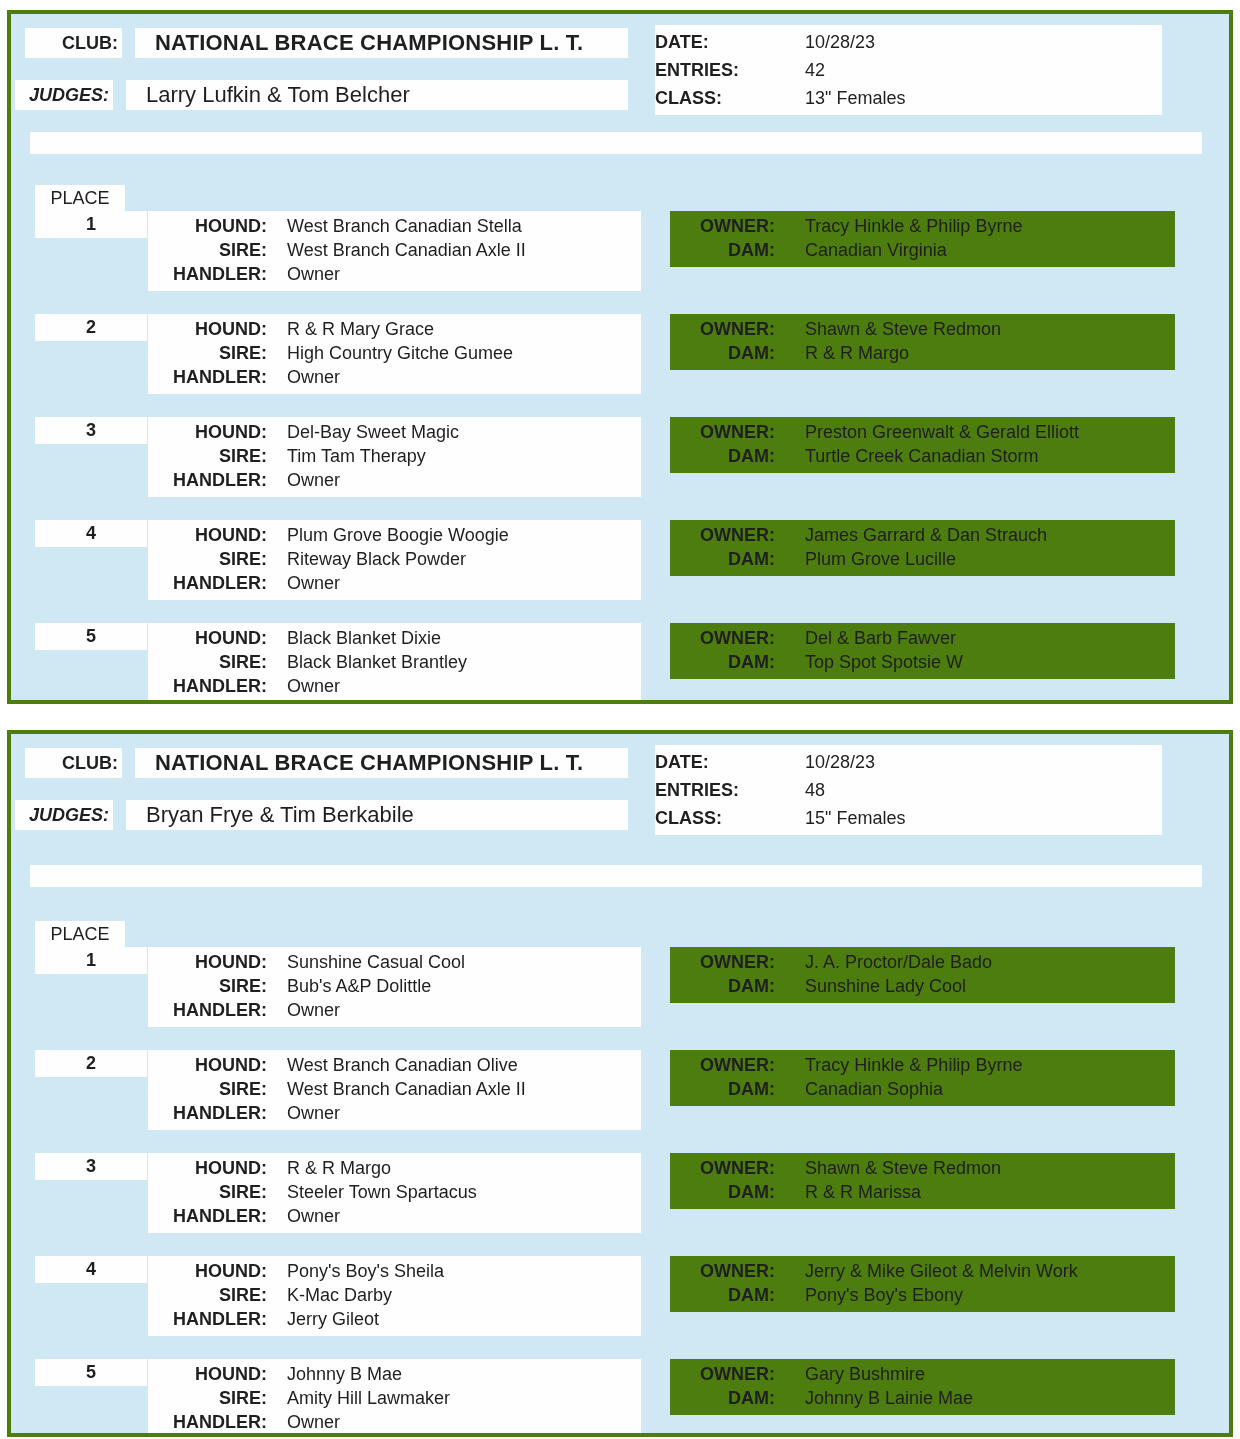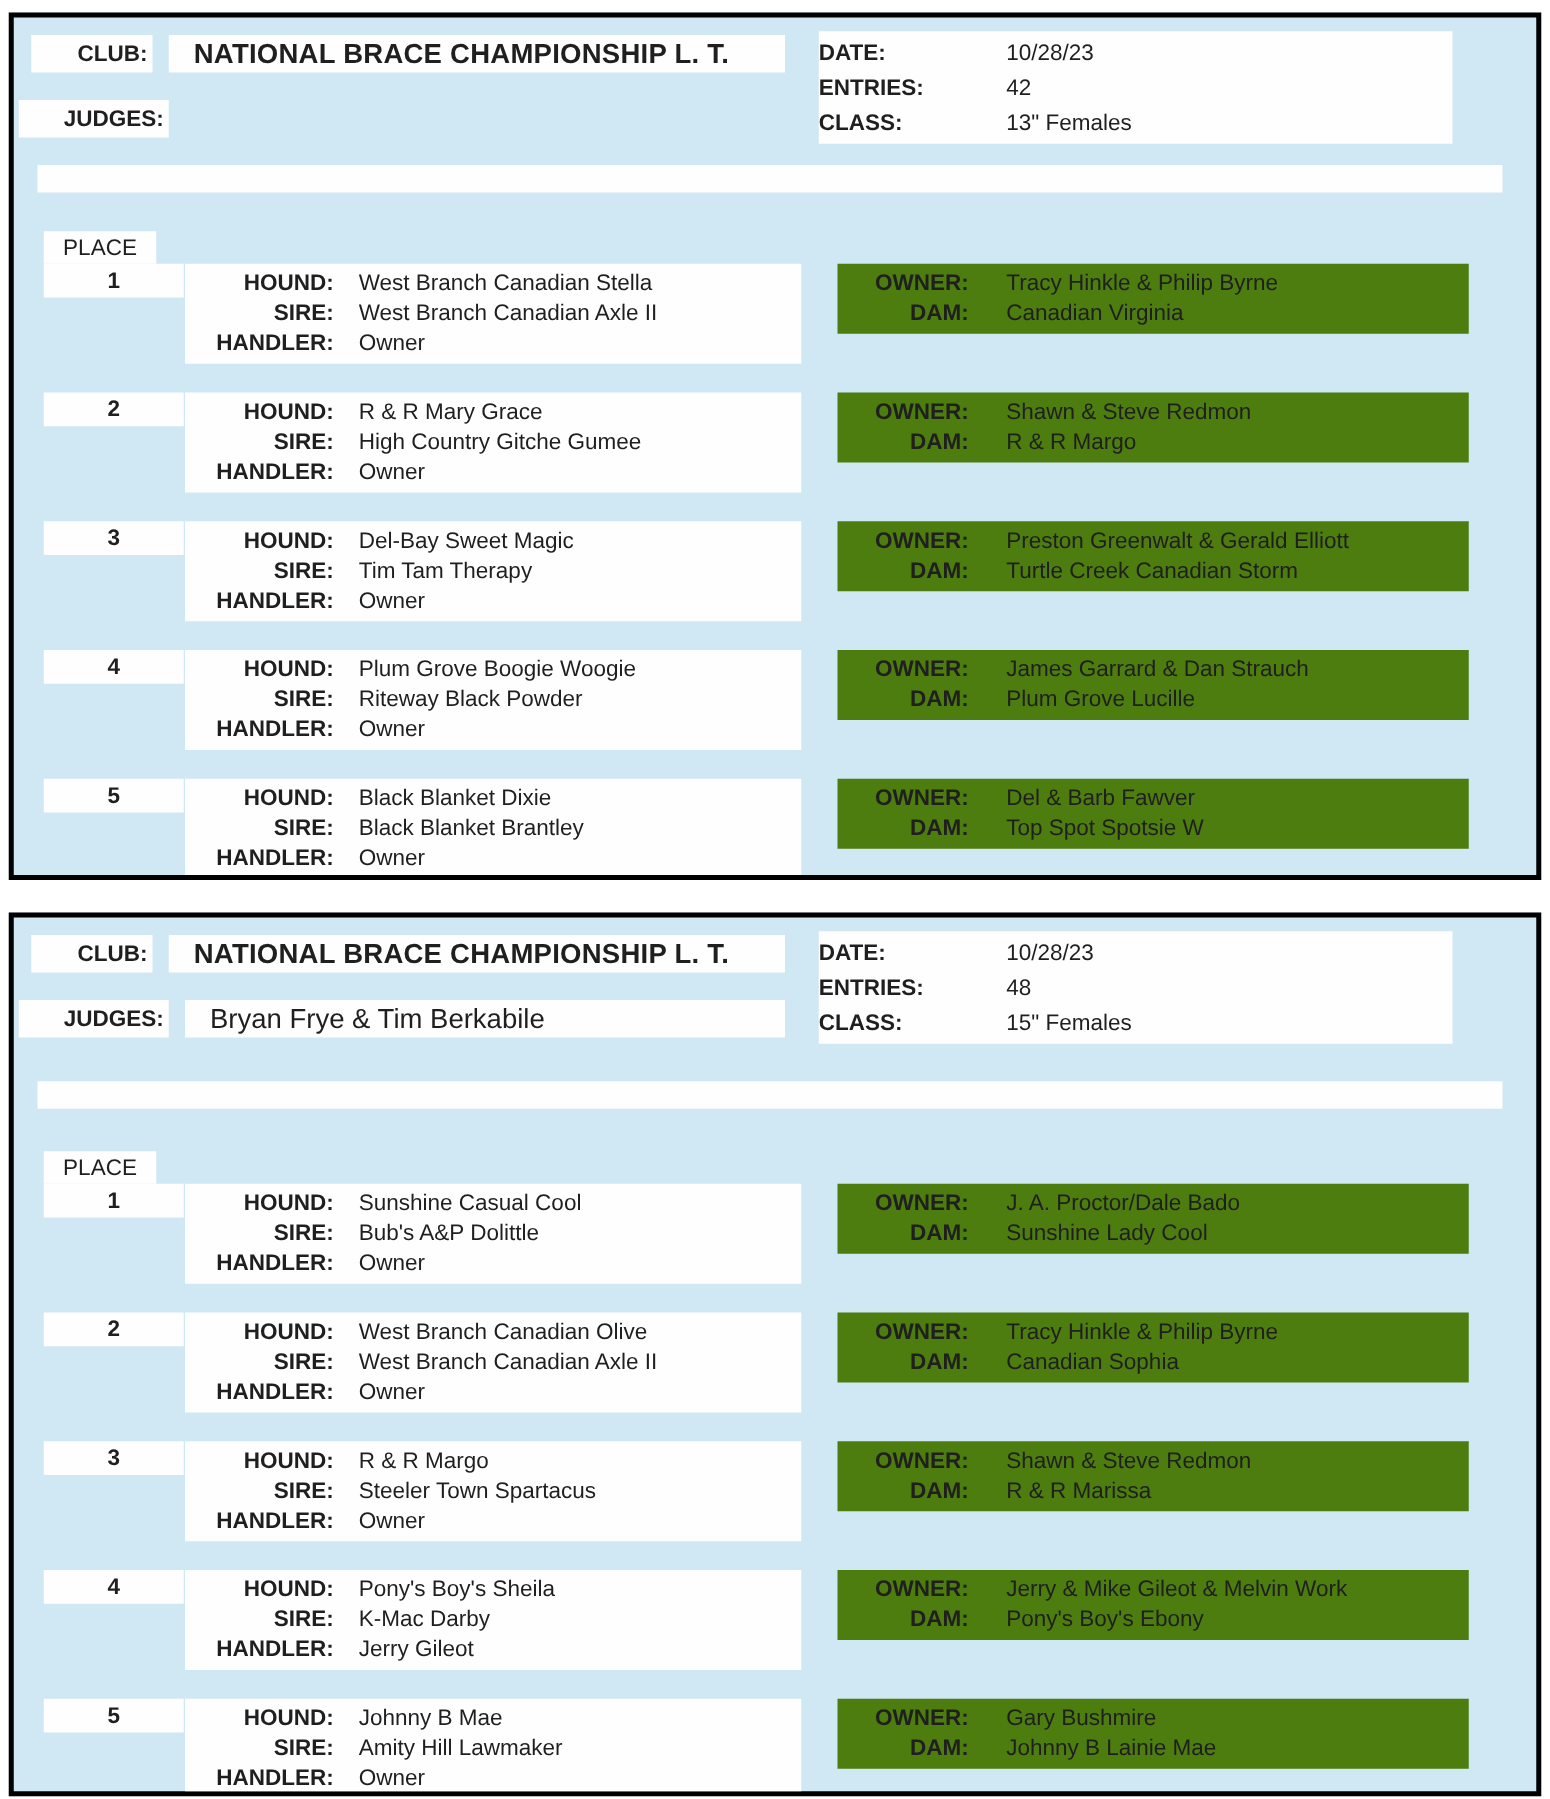--- a/index.html
+++ b/index.html
@@ -7,39 +7,39 @@
     width: 1240px;
     font-family: "Liberation Sans", "DejaVu Sans", sans-serif;
     color: #1f1f1f;
     -webkit-font-smoothing: antialiased;
   }
   .page { width: 1240px; }
 
   .section {
     box-sizing: border-box;
     margin: 10px 7px;
-    border: 4px solid #000000;
+    border: 4px solid #4d7c0f;
     background: #d0e7f4;
     overflow: hidden;
   }
   .section-1 { margin-top: 10px; height: 694px; }
   .section-2 { margin-top: 26px; height: 707px; }
 
   
   .header { display: flex; margin-top: 14px; }
   .header-left { display: flex; flex-direction: column; width: 617px; }
   .hrow { display: flex; height: 30px; align-items: center; }
   .hrow-spacer { height: 22px; }
   .hlabel-box {
     margin-left: 14px; width: 97px; height: 30px;
     display: flex; align-items: center; justify-content: flex-end;
     font-weight: 700; font-size: 18px; padding-right: 4px;
     box-sizing: border-box; background: #fefefe;
   }
-  .hlabel-box.judges { margin-left: 4px; width: 120px; }
+  .hlabel-box.judges { margin-left: 4px; width: 98px; font-style: italic; }
   .hvalue-box {
     margin-left: 13px; flex: 1; height: 30px;
     display: flex; align-items: center;
     padding-left: 20px; font-size: 22px; background: #fefefe;
   }
   .hvalue-box.title { font-weight: 700; letter-spacing: 0.2px; }
 
   .header-right {
     margin-left: 27px; margin-top: -3px; width: 507px;
     background: #fefefe; padding: 3px 0; align-self: flex-start;
@@ -90,20 +90,21 @@
   <div class="section section-1">
     <div class="header">
       <div class="header-left">
         <div class="hrow">
           <div class="hlabel-box">CLUB:</div>
           <div class="hvalue-box title">NATIONAL BRACE CHAMPIONSHIP L. T.</div>
         </div>
         <div class="hrow-spacer"></div>
         <div class="hrow">
           <div class="hlabel-box judges">JUDGES:</div>
+          <div class="hvalue-box">Larry Lufkin &amp; Tom Belcher</div>
         </div>
       </div>
       <div class="header-right">
         <div class="hrrow">
           <div class="hrlabel">DATE:</div>
           <div class="hrvalue">10/28/23</div>
         </div>
         <div class="hrrow">
           <div class="hrlabel">ENTRIES:</div>
           <div class="hrvalue">42</div>

